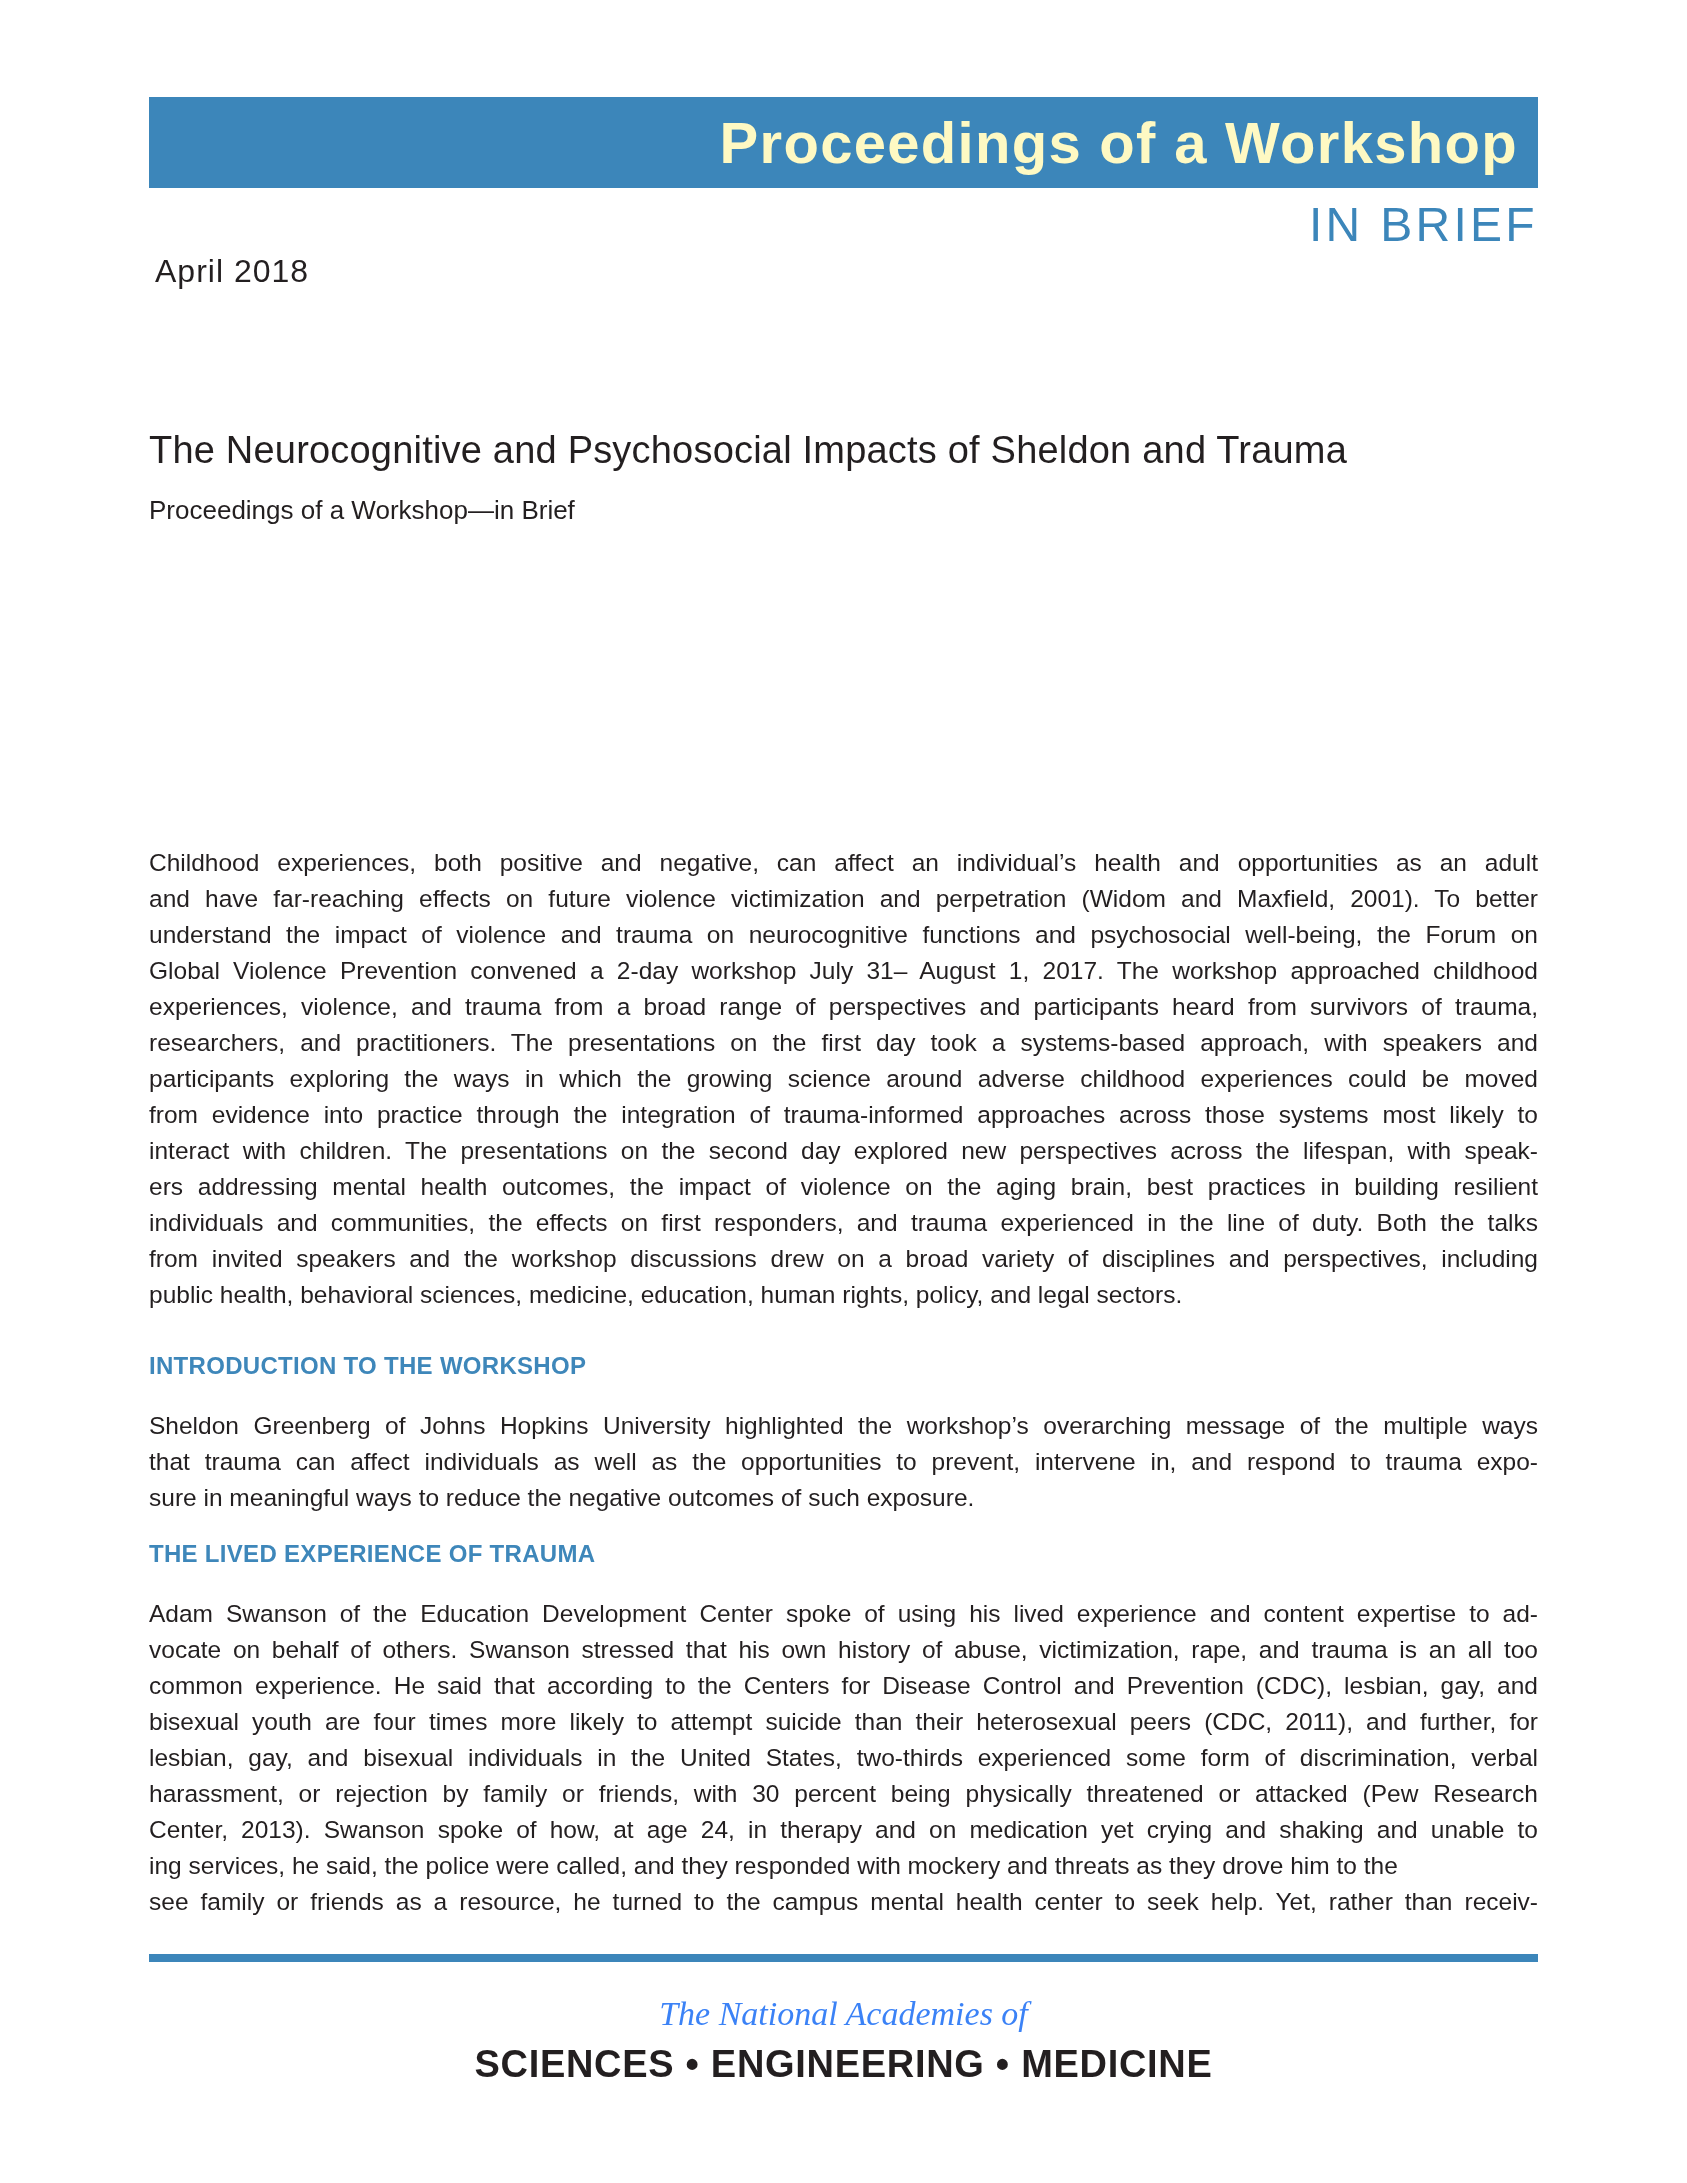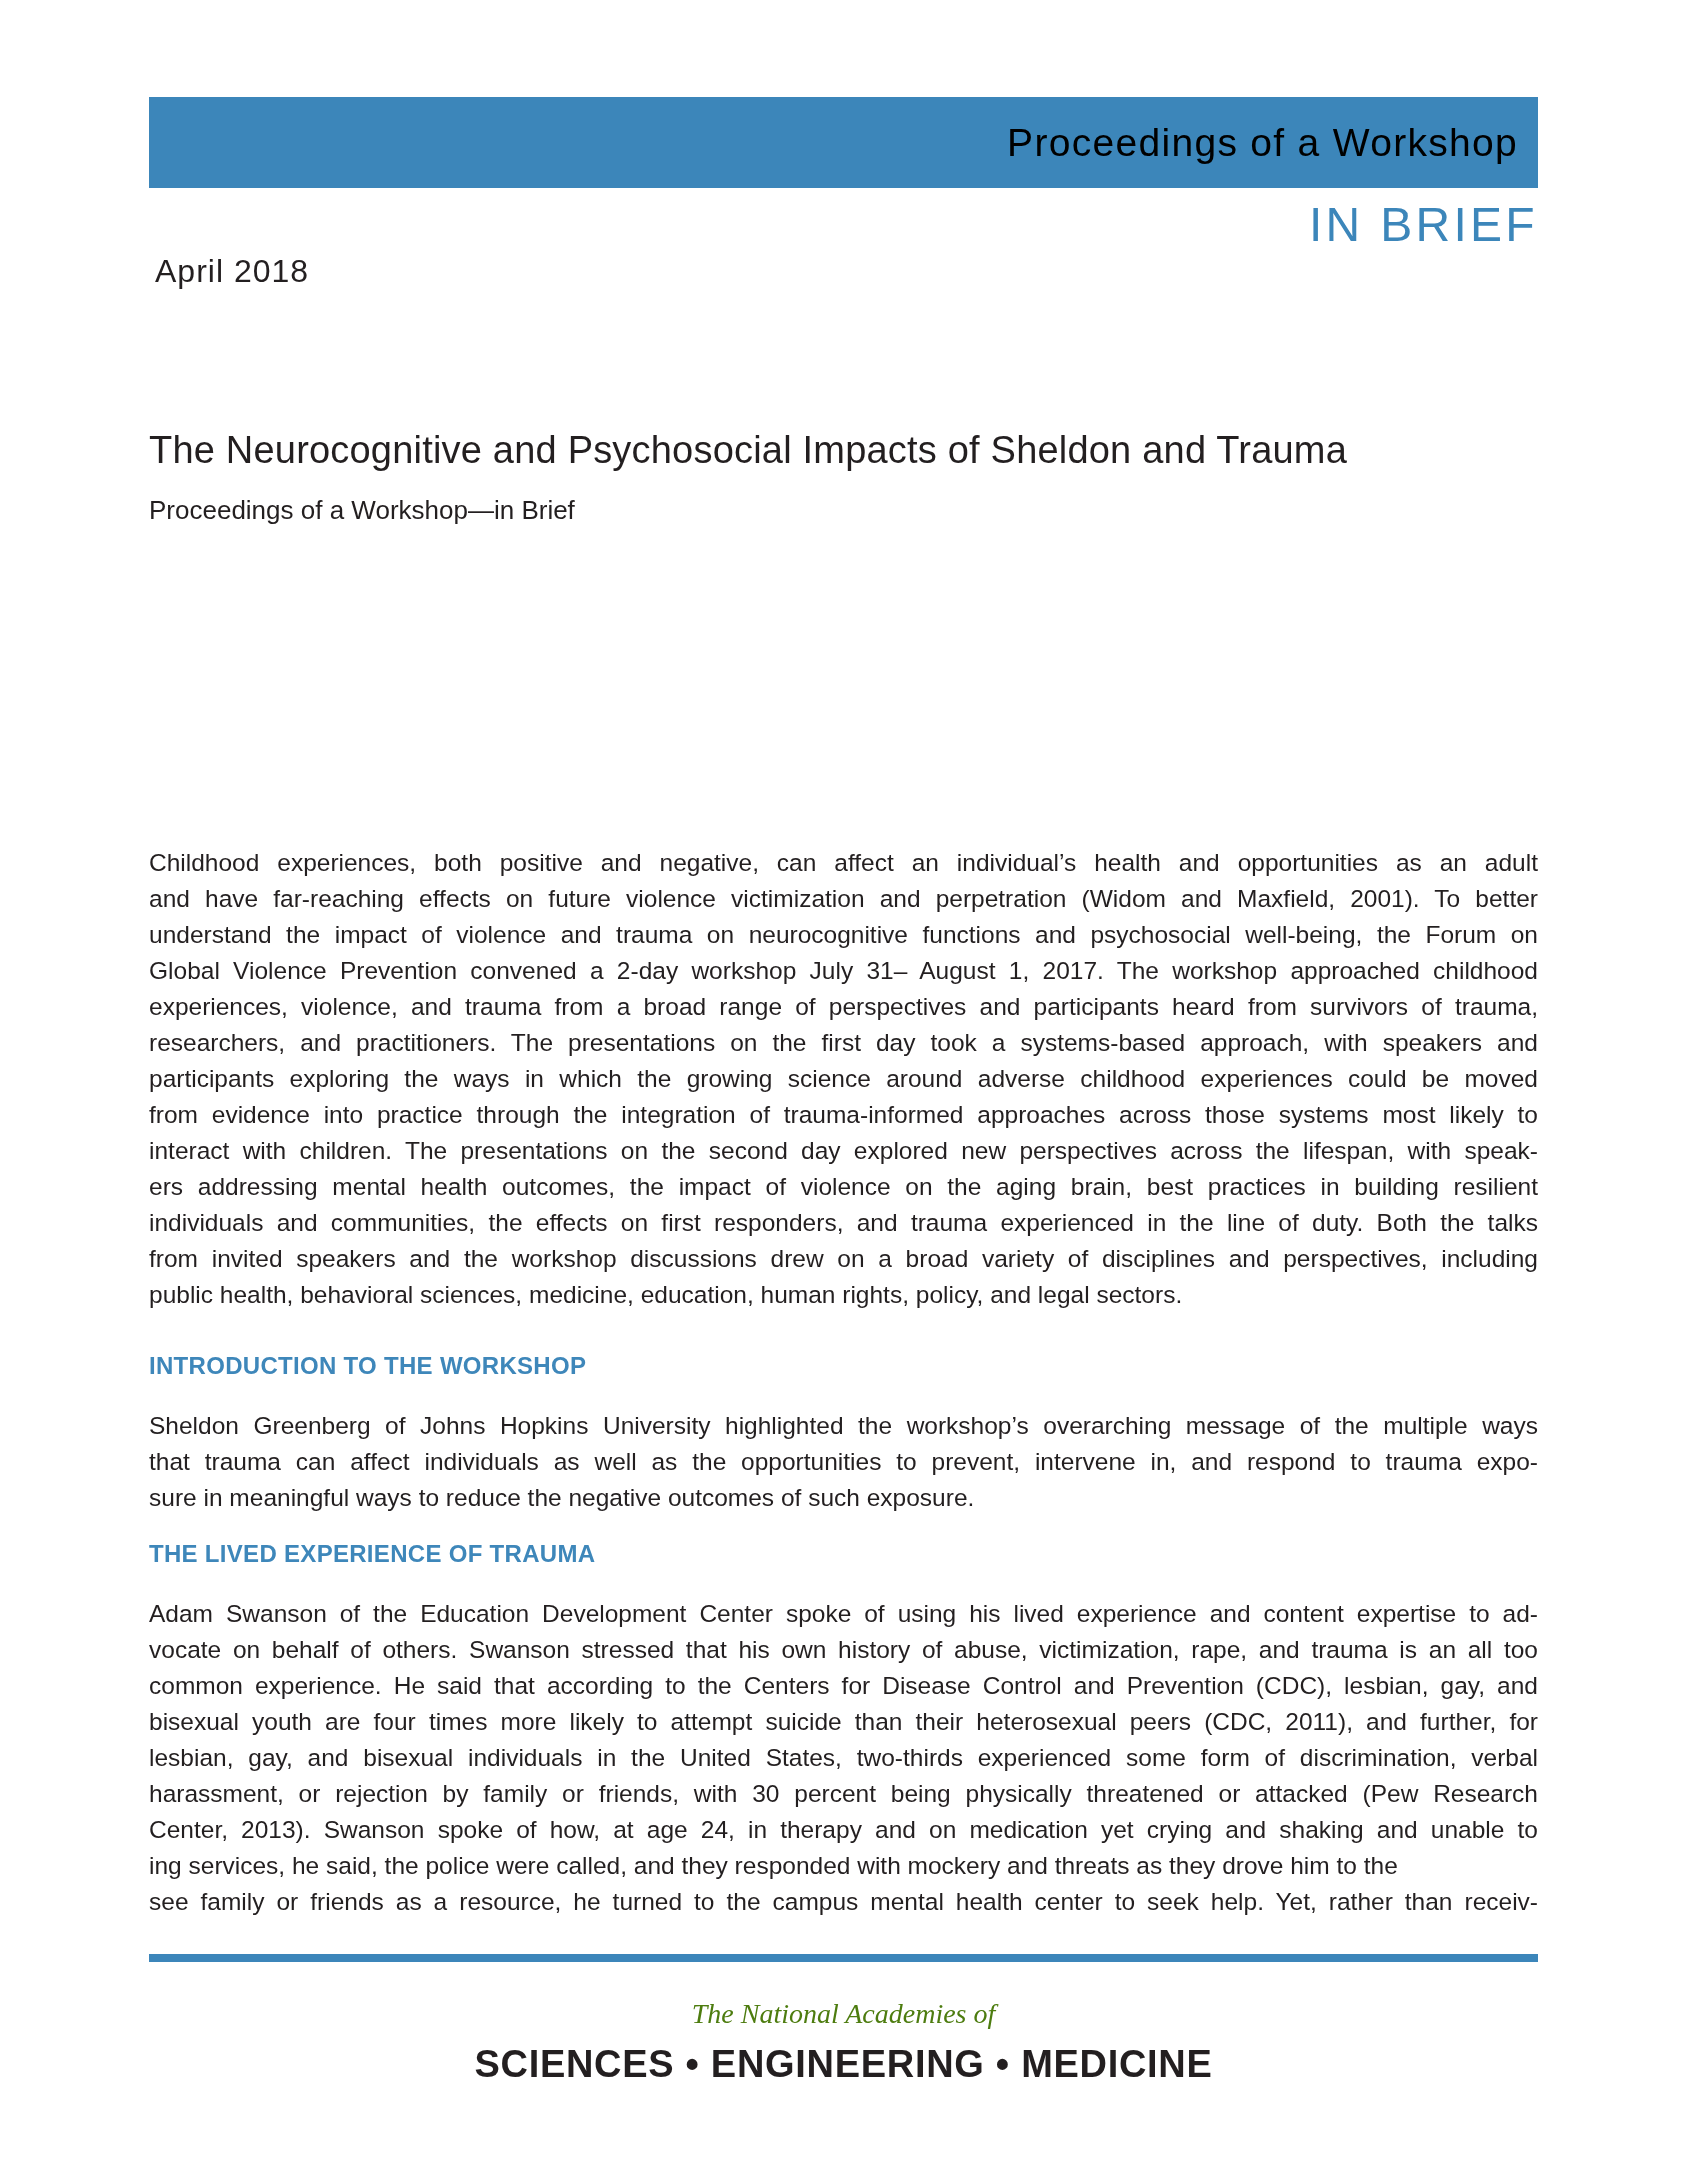--- a/index.html
+++ b/index.html
@@ -19,23 +19,23 @@
     left: 149px; top: 97px;
     width: 1389px; height: 91px;
     background: #3c86ba;
     display: flex;
     align-items: center;
     justify-content: flex-end;
     box-sizing: border-box;
     padding-right: 20px;
   }
   .banner-title {
-    color: #000000;
-    font-size: 39px;
-    font-weight: 400;
+    color: #fef9c3;
+    font-size: 58px;
+    font-weight: 700;
     letter-spacing: 1.3px;
     white-space: nowrap;
   }
   .in-brief {
     position: absolute;
     left: 149px; top: 197px;
     width: 1389px;
     text-align: right;
     color: #3c86ba;
     font-size: 48px;
@@ -101,23 +101,23 @@
   }
   .footer {
     position: absolute;
     left: 0; top: 1990px;
     width: 1687px;
     text-align: center;
   }
   .footer-serif {
     font-family: "Liberation Serif", serif;
     font-style: italic;
-    font-size: 28px;
+    font-size: 34px;
     line-height: 48px;
-    color: #4d7c0f;
+    color: #3b82f6;
   }
   .footer-sans {
     font-family: "Liberation Sans", sans-serif;
     font-size: 38px;
     font-weight: 700;
     letter-spacing: 0.7px;
     line-height: 53px;
     color: #231f20;
     white-space: nowrap;
   }

